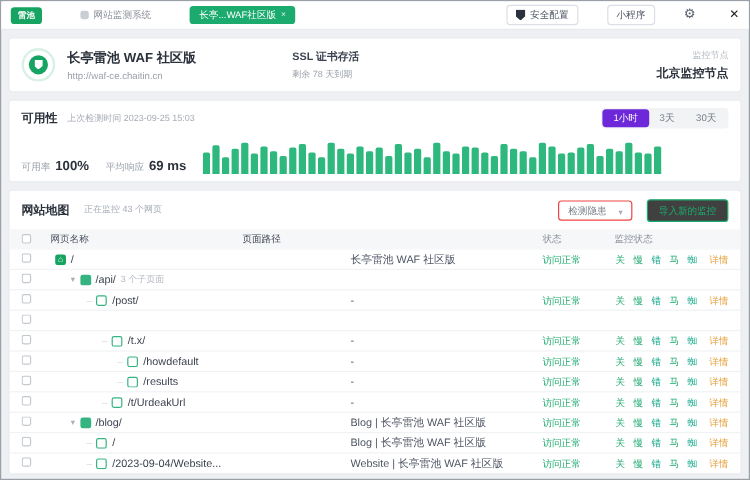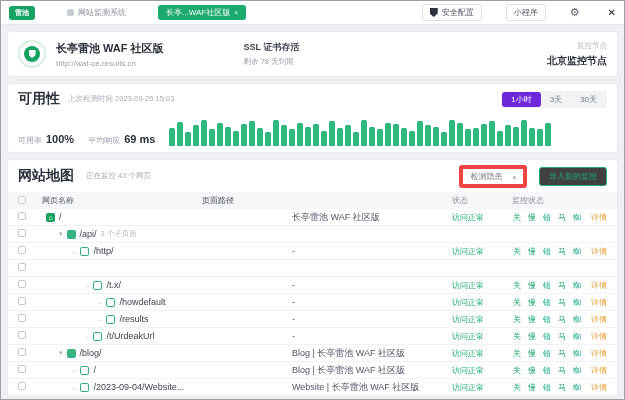--- a/index.html
+++ b/index.html
@@ -40,37 +40,37 @@
   .site-title { font-size:11px; font-weight:bold; color:#2b313b; }
   .site-url { font-size:8px; color:#9aa1ab; margin-top:3px; }
   .ssl-block { margin-left:70px; }
   .ssl-main { font-size:9px; color:#3c4250; font-weight:bold; }
   .ssl-sub { font-size:7.5px; color:#9aa1ab; margin-top:3px; }
   .node-block { margin-left:auto; text-align:right; }
   .node-label { font-size:7.5px; color:#b3b9c2; }
   .node-value { font-size:10px; font-weight:bold; color:#2b313b; margin-top:3px; }
   
   .avail-head { display:flex; align-items:center; gap:8px; }
-  .sec-title { font-size:14px; font-weight:bold; color:#2b313b; }
+  .sec-title { font-size:10px; font-weight:bold; color:#2b313b; }
   .muted { font-size:7.5px; color:#a7adb7; }
   .seg { margin-left:auto; display:flex; background:#f1f3f5; border-radius:3px; padding:1px; }
   .seg button { border:0; background:transparent; font-size:8px; color:#767d89;
     padding:2px 9px; border-radius:3px; font-family:inherit; }
   .seg button.active { background:#6d28d9; color:#fff; }
   .avail-body { display:flex; align-items:flex-end; gap:14px; margin-top:8px; height:30px;justify-content:space-between; }
   .metric { display:flex; align-items:baseline; gap:4px; white-space:nowrap; }
   .metric .lab { font-size:8px; color:#9aa1ab; }
   .metric .val { font-size:11px; font-weight:bold; color:#2b313b; }
   .bars { flex:1; display:flex; align-items:flex-end; gap:2px; height:28px; overflow:hidden; }
   .bar { width:6px; background:#2eb87e; border-radius:1.5px 1.5px 0 0; }
   
   .map-card { padding-bottom:0; }
   .map-head { display:flex; align-items:center; gap:12px; height:20px; }
   .select-chip { margin-left:auto; display:flex; align-items:flex-end; gap:10px;
-    border:4px solid #ef4444; border-radius:3px; padding:2px 7px; font-size:8px; color:#767d89; background:#fff; }
+    border:1px solid #ef4444; border-radius:3px; padding:2px 7px; font-size:8px; color:#767d89; background:#fff; }
   .import-btn { border:1px solid #1cab6e; color:#1cab6e; background:#404040;
     border-radius:3px; padding:3px 9px; font-size:8px; font-family:inherit; }
   .thead { display:flex; align-items:center; background:#f6f7f9; height:17px;
     margin:6px -10px 0 -10px; padding:0 10px; color:#8a8f99; font-size:8px; }
   .trow { display:flex; align-items:center; height:17px; border-bottom:1px solid #f1f2f4;
     margin:0 -10px; padding:0 10px; }
   .cell { overflow:hidden; white-space:nowrap; }
   .c-check { width:24px; }
   .c-path { width:250px; display:flex; align-items:center; gap:4px; color:#3c4250; }
   .c-name { width:160px; color:#4e5563; }
@@ -116,21 +116,21 @@
 </div>
 
 <div class="card site-head">
   <div class="site-logo">
     <div class="site-logo-core">
         <span></span>
       </div>
   </div>
   <div>
     <div class="site-title">长亭雷池 WAF 社区版</div>
-    <div class="site-url">http://waf-ce.results.cn</div>
+    <div class="site-url">http://waf-ce.chaitin.cn</div>
   </div>
   <div class="ssl-block">
     <div class="ssl-main">SSL 证书存活</div>
     <div class="ssl-sub">剩余 78 天到期</div>
   </div>
   <div class="node-block">
     <div class="node-label">监控节点</div>
     <div class="node-value">北京监控节点</div>
   </div>
 </div>
@@ -257,21 +257,21 @@
         <div class="cell c-name"></div>
         <div class="cell c-status"></div>
         <div class="cell c-mon"></div>
       </div>
       <div class="trow">
         <div class="cell c-check"><span class="cb"></span></div>
         <div class="cell c-path">
           <span class="ind" style="width: 26px;"></span>
           <span class="dash">–</span>
           <span class="icon page"></span>
-          <span>/http/</span>
+          <span>/post/</span>
         </div>
         <div class="cell c-name">-</div>
         <div class="cell c-status"><span class="status">访问正常</span></div>
         <div class="cell c-mon">
           <span class="badge" style="color: rgb(33, 169, 112);">关</span>
           <span class="badge" style="color: rgb(33, 169, 112);">慢</span>
           <span class="badge" style="color: rgb(28, 171, 143);">错</span>
           <span class="badge" style="color: rgb(33, 169, 112);">马</span>
           <span class="badge" style="color: rgb(28, 171, 143);">蜘</span>
           <span class="detail">详情</span>

